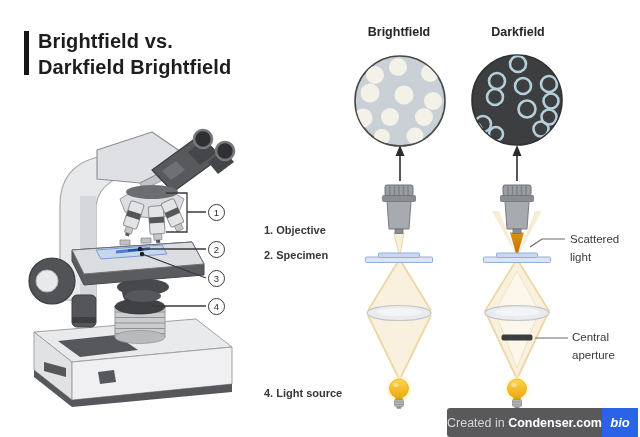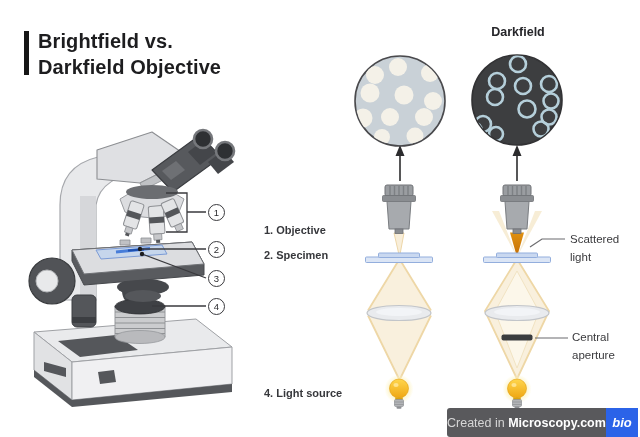--- a/index.html
+++ b/index.html
@@ -246,24 +246,25 @@
   <g fill="none" stroke="#6b6b6e" stroke-width="1.2">
     <path d="M530,247 L542,239 L565,239"></path>
     <line x1="535" y1="338" x2="568" y2="338"></line>
   </g>
 </svg>
 
 <div class="title-block">
   <div class="title-bar"></div>
   <div class="title-text">
     <div>Brightfield vs.</div>
-    <div>Darkfield Objective</div>
+    <div>Darkfield Brightfield</div>
   </div>
 </div>
 
+<div class="col-header" id="hdr-bf">Brightfield</div>
 <div class="col-header" id="hdr-df">Darkfield</div>
 
 <div class="step" id="step1">1. Objective</div>
 <div class="step" id="step2">2. Specimen</div>
 <div class="step" id="step4">4. Light source</div>
 
 <div class="callout" id="co1">1</div>
 <div class="callout" id="co2">2</div>
 <div class="callout" id="co3">3</div>
 <div class="callout" id="co4">4</div>
@@ -271,17 +272,17 @@
 <div class="annotation" id="ann-scattered">
   <span>Scattered</span>
   <span>light</span>
 </div>
 <div class="annotation" id="ann-aperture">
   <span>Central</span>
   <span>aperture</span>
 </div>
 
 <div class="watermark">
-  <div class="wm-main"><span>Created in </span><b>Microscopy.com</b></div>
+  <div class="wm-main"><span>Created in </span><b>Condenser.com</b></div>
   <div class="wm-logo">bio</div>
 </div>
 
 </div>
 
 </body></html>

